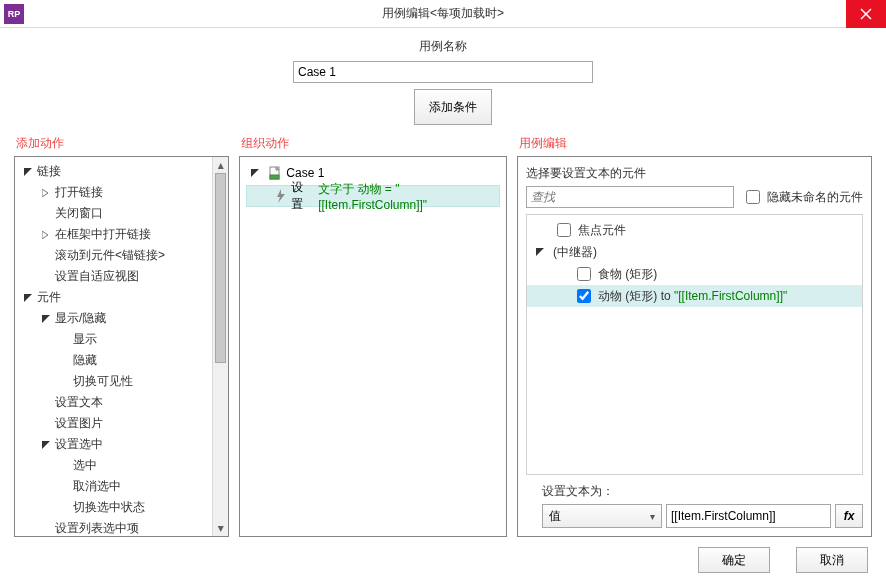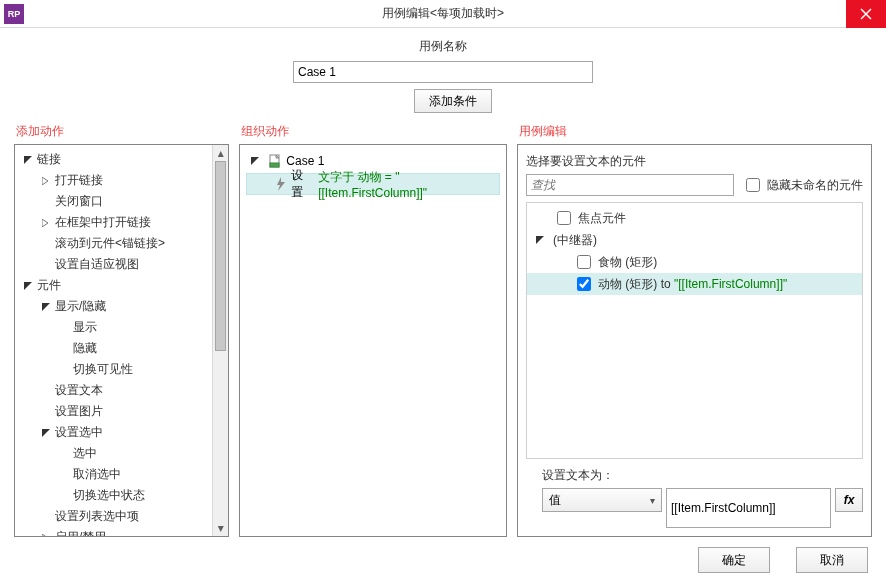--- a/index.html
+++ b/index.html
@@ -12,21 +12,21 @@
   .titlebar .close { position:absolute; right:0; top:0; width:40px; height:28px; background:#e81123; color:#fff; display:flex; align-items:center; justify-content:center; font-size:14px; cursor:pointer;}
   .titlebar .close svg { stroke:#fff; }
 
   .content { padding: 10px 14px 0 14px; display:flex; flex-direction:column; height: calc(583px - 28px); }
 
   .row-name { display:flex; align-items:center; gap:6px; margin-bottom:10px;flex-direction:column; }
   .row-name label { color:#333; }
   .row-name input[type=text] { height:22px; width:300px; border:1px solid #a6a6a6; padding:0 4px; background:#fff; }
   .row-name .btn { margin-left: 20px; }
 
-  .btn { height:24px; min-width:64px; padding:0 14px; border:1px solid #a6a6a6; background:linear-gradient(#fdfdfd,#ededed); cursor:pointer; display:inline-flex; align-items:center; justify-content:center; }
+  .btn { height:36px; min-width:64px; padding:0 14px; border:1px solid #a6a6a6; background:linear-gradient(#fdfdfd,#ededed); cursor:pointer; display:inline-flex; align-items:center; justify-content:center; }
 
   .panels { flex:1; display:flex; gap:10px; min-height:0; }
   .panel { display:flex; flex-direction:column; min-height:0; }
   .panel-title { color:#ef4444; margin-bottom:4px; padding-left:2px; }
   .panel-box { flex:1; border:1px solid #848484; background:#fff; display:flex; flex-direction:column; min-height:0; }
 
   .panel-left { width:222px; }
   .panel-mid { width:276px; }
   .panel-right { flex:1; }
 
@@ -71,21 +71,21 @@
   .right-row .chk { width:14px; height:14px; }
   .right-row .lbl { color:#333; }
   .rd0 { padding-left:8px; }
   .rd2 { padding-left:46px; }
 
   .setrow { margin-top:8px;margin-left:16px; }
   .setrow .lbl { color:#333; margin-bottom:4px; display:block;}
   .setrow .controls { display:flex; gap:4px; }
   .select { height:24px; width:120px; border:1px solid #a6a6a6; background:linear-gradient(#fdfdfd,#ededed); display:flex; align-items:center; justify-content:space-between; padding:0 6px; cursor:pointer;}
   .select .caret-down { font-size:10px; color:#555;}
-  .val-input { flex:1; height:40px; border:1px solid #a6a6a6; padding:0 4px; background:#fff; }
+  .val-input { flex:1; height:24px; border:1px solid #a6a6a6; padding:0 4px; background:#fff; }
   .fx { width:28px; height:24px; border:1px solid #a6a6a6; background:linear-gradient(#fdfdfd,#ededed); display:flex; align-items:center; justify-content:center; font-style:italic; font-weight:bold; cursor:pointer;}
 
   .footer { height:46px; display:flex; justify-content:flex-end; align-items:center; gap:26px; padding-right:4px; }
   .footer .btn { min-width:72px; height:26px; }
 
   svg { display:block; }
 </style>
 </head>
 <body>
 

